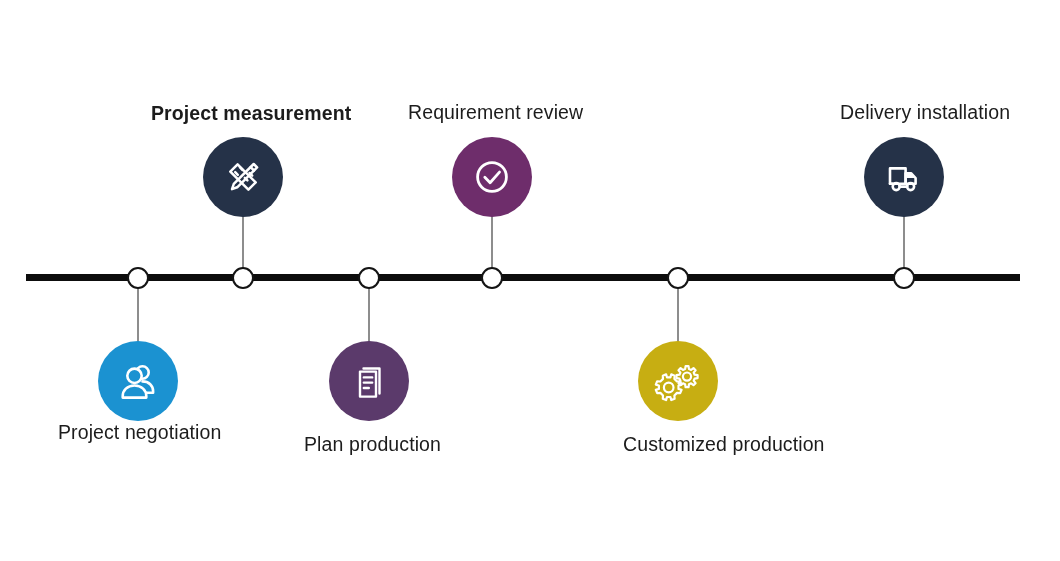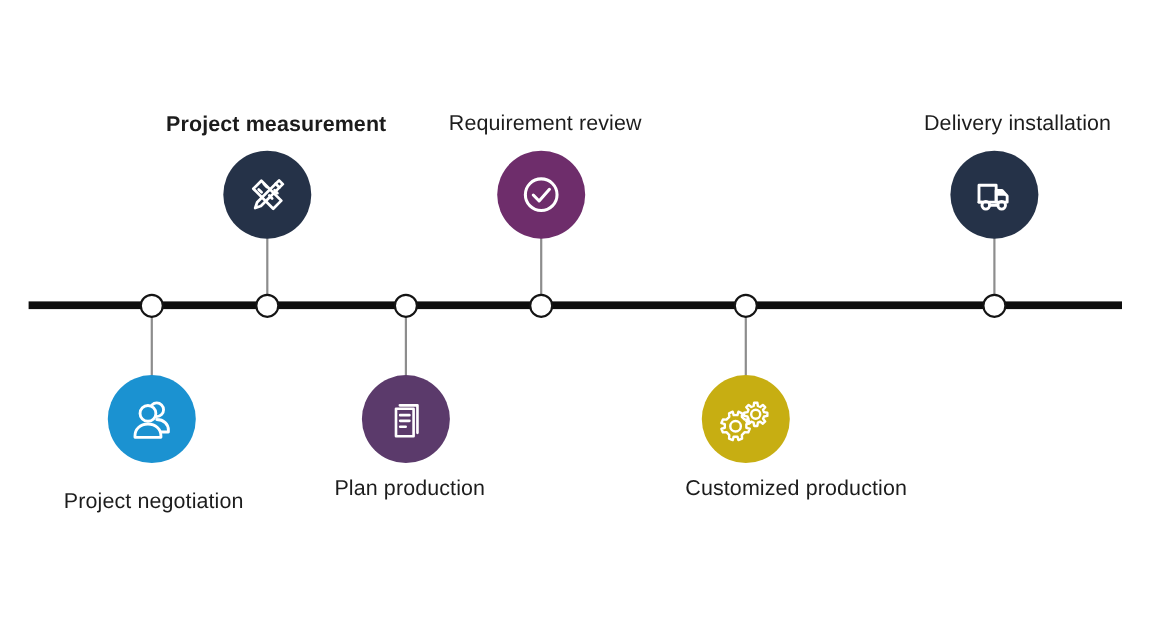--- a/index.html
+++ b/index.html
@@ -81,21 +81,21 @@
   <div class="bubble" style="left:98px; top:341px; background:#1b92d1;">
     <span>
       <svg width="46" height="46" viewBox="0 0 46 46" fill="none" stroke="#ffffff" stroke-width="2.6" stroke-linecap="round" stroke-linejoin="round">
         <circle cx="27.5" cy="14.5" r="6.2"></circle>
         <path d="M27.5 23.4c6.4 0 10.6 4.3 10.6 9.7v1.6H30"></path>
         <circle cx="19.5" cy="17.8" r="7.2" fill="#1b92d1"></circle>
         <path d="M19.5 27.5c7.2 0 11.8 4.8 11.8 10.8v1.3H7.7v-1.3c0-6 4.6-10.8 11.8-10.8z" fill="#1b92d1"></path>
       </svg>
     </span>
   </div>
-  <div class="caption" style="left:58px; top:433px;margin-top:12px;">Project negotiation</div>
+  <div class="caption" style="left:58px; top:409px;margin-top:12px;">Project negotiation</div>
 
   <div class="stem" style="left:242px; top:212px; height:58px;"></div>
   <div class="node-dot" style="left:232px; top:267px;"></div>
   <div class="bubble" style="left:203px; top:137px; background:#253248;">
     <span>
       <svg width="46" height="46" viewBox="0 0 46 46" fill="none" stroke="#ffffff" stroke-width="2.5" stroke-linecap="round" stroke-linejoin="round">
 
         <path d="M10.3 17.6l7.3-7.3 18.1 18.1-7.3 7.3z"></path>
         <path d="M15.2 18.2l2.6 2.6M20.0 13.4l2.6 2.6M24.8 23.8l2.6 2.6M29.6 19.0l2.6 2.6"></path>
 

